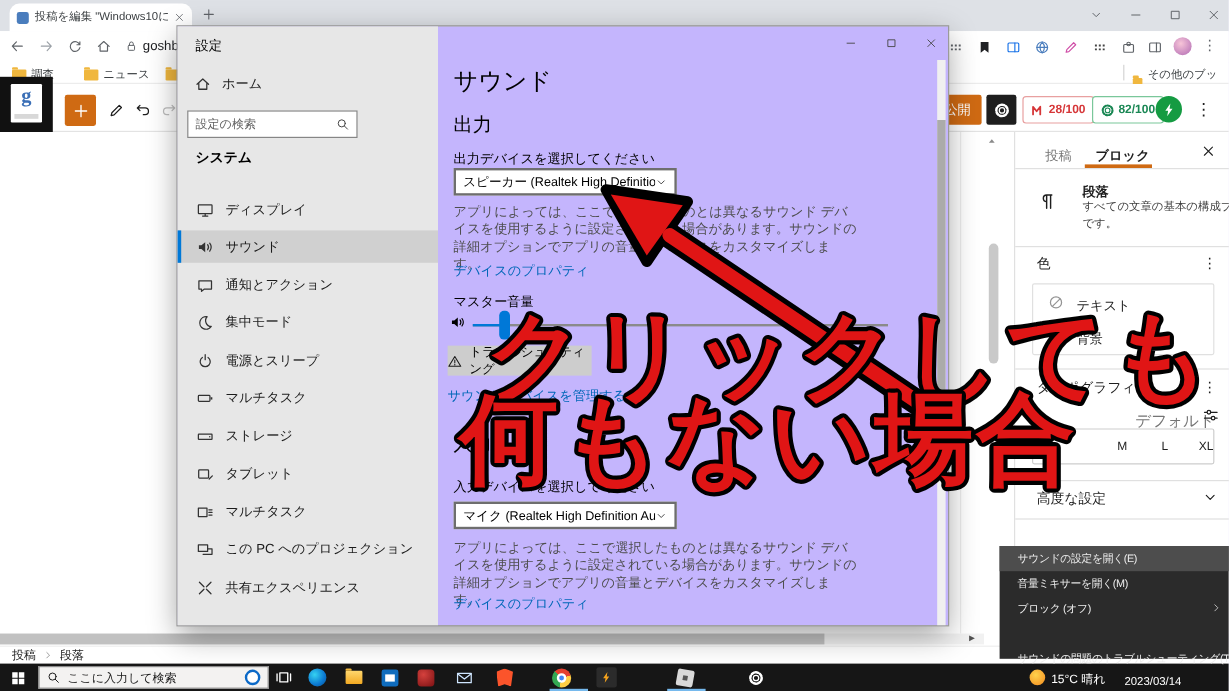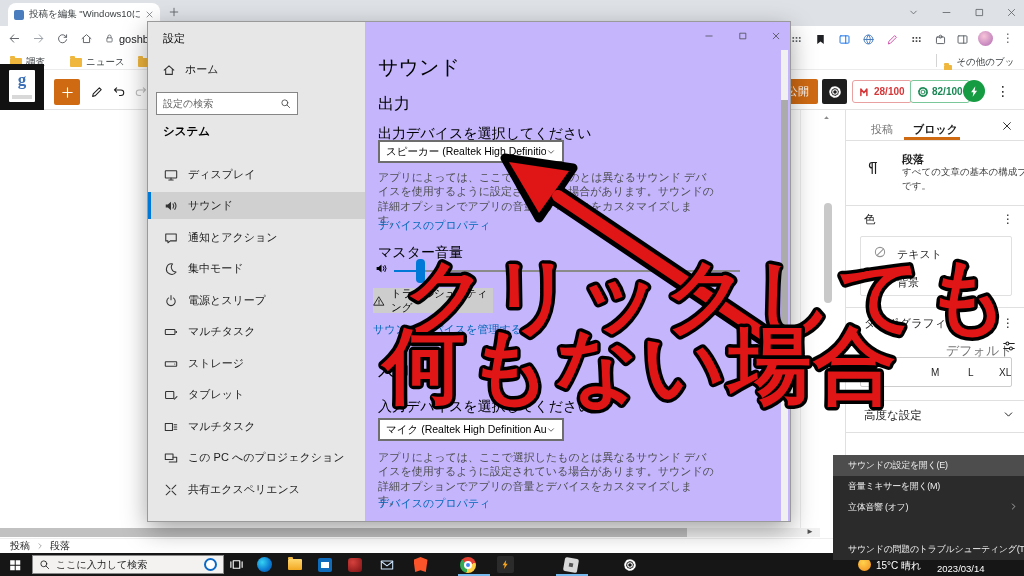--- a/index.html
+++ b/index.html
@@ -33,28 +33,28 @@
   .wps-div { position:absolute; left:0; width:179px; height:1px; background:#e0e0e0; }
 
   
   #win { left:148px; top:22px; width:642px; height:499px; background:#c4b5fd; box-shadow:0 8px 24px rgba(0,0,0,.38); outline:1px solid #9a9a9a; z-index:10; }
   #winsb { left:0; top:0; width:217px; height:499px; background:#e7e7e7; }
   .navrow { position:absolute; left:0; width:217px; height:27px; display:flex; align-items:center; }
   .navrow .lab { font-size:11px; color:#1b1b1b; margin-left:40px; white-space:nowrap; }
   .navrow .nic { position:absolute; left:16px; color:#333; }
   .navrow.sel { background:#d0d0d0; }
   .navrow.sel:before { content:""; position:absolute; left:0; top:0; width:3px; height:27px; background:#0078d7; }
-  .slabel { font-size:14px; color:#000; }
+  .slabel { font-size:11px; color:#000; }
   .note { font-size:11px; color:#4e4e4e; line-height:14.3px; }
   .link { font-size:11px; color:#0067b8; }
   .combo { position:absolute; height:23px; width:186px; border:2px solid #6e6e6e; background:#fff; display:flex; align-items:center; padding:0 6px; }
   .combo .ct { font-size:10.5px; color:#000; flex:1; white-space:nowrap; overflow:hidden; }
 
   
-  #ctxmenu { left:833px; top:455px; width:191px; height:105px; background:#2b2b2b; z-index:40; }
+  #ctxmenu { left:833px; top:455px; width:191px; height:94px; background:#2b2b2b; z-index:40; }
   .cmi { position:absolute; left:0; width:191px; height:21px; display:flex; align-items:center; padding-left:15px; }
   .cmi span { font-size:9px; color:#eeeeee; letter-spacing:-0.3px; white-space:nowrap; }
   .cmi.hl { background:#4d4d4d; }
 
   
   #taskbar { left:0; top:553px; width:1024px; height:23px; background:#161616; z-index:35; }
   .tb-under { position:absolute; top:21px; height:2px; background:#76b9ed; }
   .tico { position:absolute; top:3px; width:17px; height:17px; display:flex; align-items:center; justify-content:center; }
 
   .anno-text { font-weight:bold; stroke:#000; paint-order:stroke; stroke-linejoin:round; }
@@ -531,21 +531,21 @@
 </div>
 
 <div id="ctxmenu" class="abs">
   <div class="cmi hl" style="top:0">
       <span>サウンドの設定を開く(E)</span>
     </div>
   <div class="cmi" style="top:21px">
       <span>音量ミキサーを開く(M)</span>
     </div>
   <div class="cmi" style="top:42px">
-      <span>立体音響 (オフ)</span>
+      <span>ブロック (オフ)</span>
       <span class="ic abs" style="left:176px;top:5px;color:#ddd">
         <svg viewBox="0 0 16 16" width="9" height="9" fill="none" stroke="currentColor" stroke-width="1.2" stroke-linecap="round" stroke-linejoin="round">
           <path d="M6 3.5l4.5 4.5L6 12.5"></path>
         </svg>
       </span>
     </div>
   <div class="cmi" style="top:84px">
       <span>サウンドの問題のトラブルシューティング(T)</span>
     </div>
 </div>

